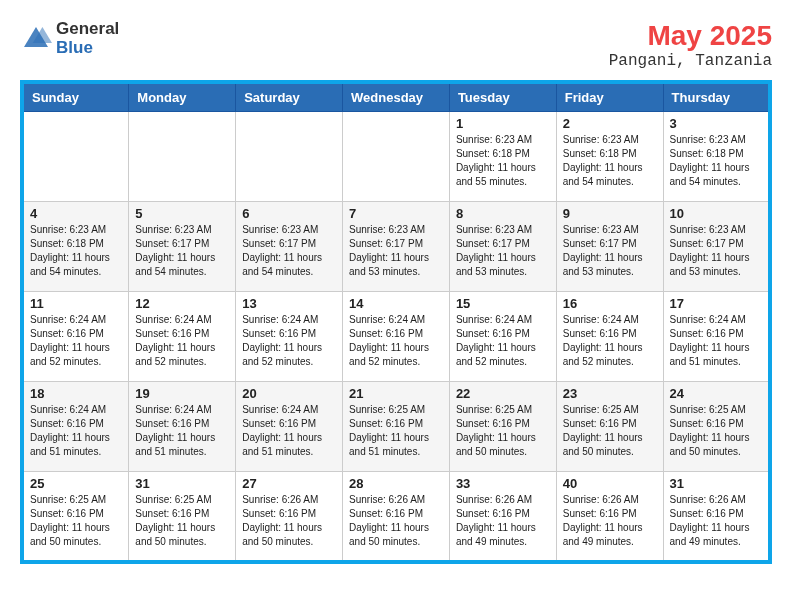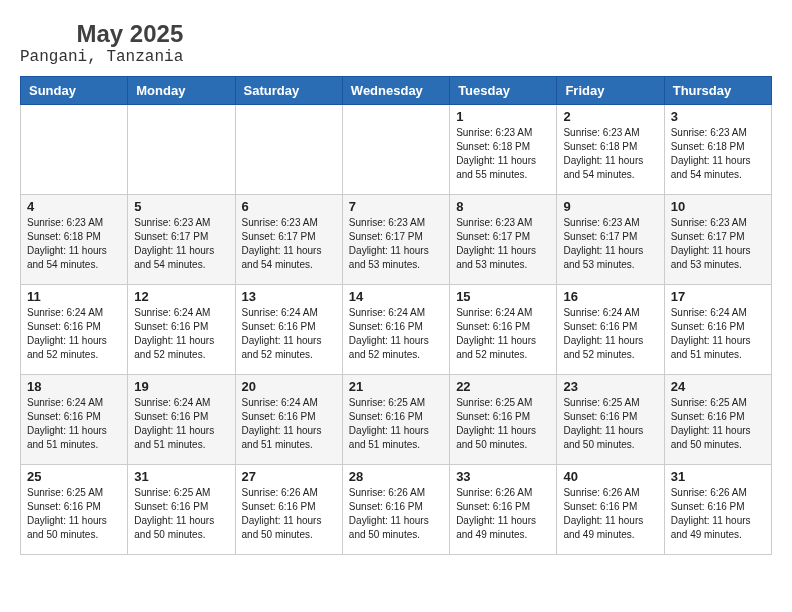--- a/index.html
+++ b/index.html
@@ -27,33 +27,33 @@
       line-height: 1.1;
     }
     .logo-icon {
       width: 32px;
       height: 32px;
     }
     .title-block {
       text-align: right;
     }
     .title-month {
-      font-size: 24px;
+      font-size: 28px;
       font-weight: bold;
-      color: #404040;
+      color: #ef4444;
     }
     .title-location {
       font-size: 16px;
       color: #333;
       font-family: Liberation Mono, monospace;
     }
     .calendar {
       width: 100%;
       border-collapse: collapse;
-      border: 1px solid #0ea5e9;
+      border: 4px solid #0ea5e9;
     }
     .calendar th {
       background-color: #2a6db5;
       color: white;
       text-align: left;
       padding: 6px 8px;
       font-size: 13px;
       font-weight: bold;
       border: 1px solid #1a56a0;
     }
@@ -83,20 +83,30 @@
       color: #222;
     }
     .empty-cell {
       background-color: #f9f9f9;
     }
   </style>
 </head>
 <body>
 
 <div class="header">
+  <div class="logo">
+    <svg class="logo-icon" viewBox="0 0 40 40" xmlns="http://www.w3.org/2000/svg">
+      <polygon points="20,5 35,30 5,30" fill="#2a6db5" opacity="0.85"></polygon>
+      <polygon points="28,5 40,25 16,25" fill="#2a6db5" opacity="0.5"></polygon>
+    </svg>
+    <div class="logo-text">
+      <span style="font-size:17px;font-weight:bold;color:#333;">General</span>
+      <span style="font-size:17px;font-weight:bold;color:#2a6db5;">Blue</span>
+    </div>
+  </div>
   <div class="title-block">
     <div class="title-month">May 2025</div>
     <div class="title-location">Pangani, Tanzania</div>
   </div>
 </div>
 
 <table class="calendar">
   <thead>
     <tr>
     <th>Sunday</th>

